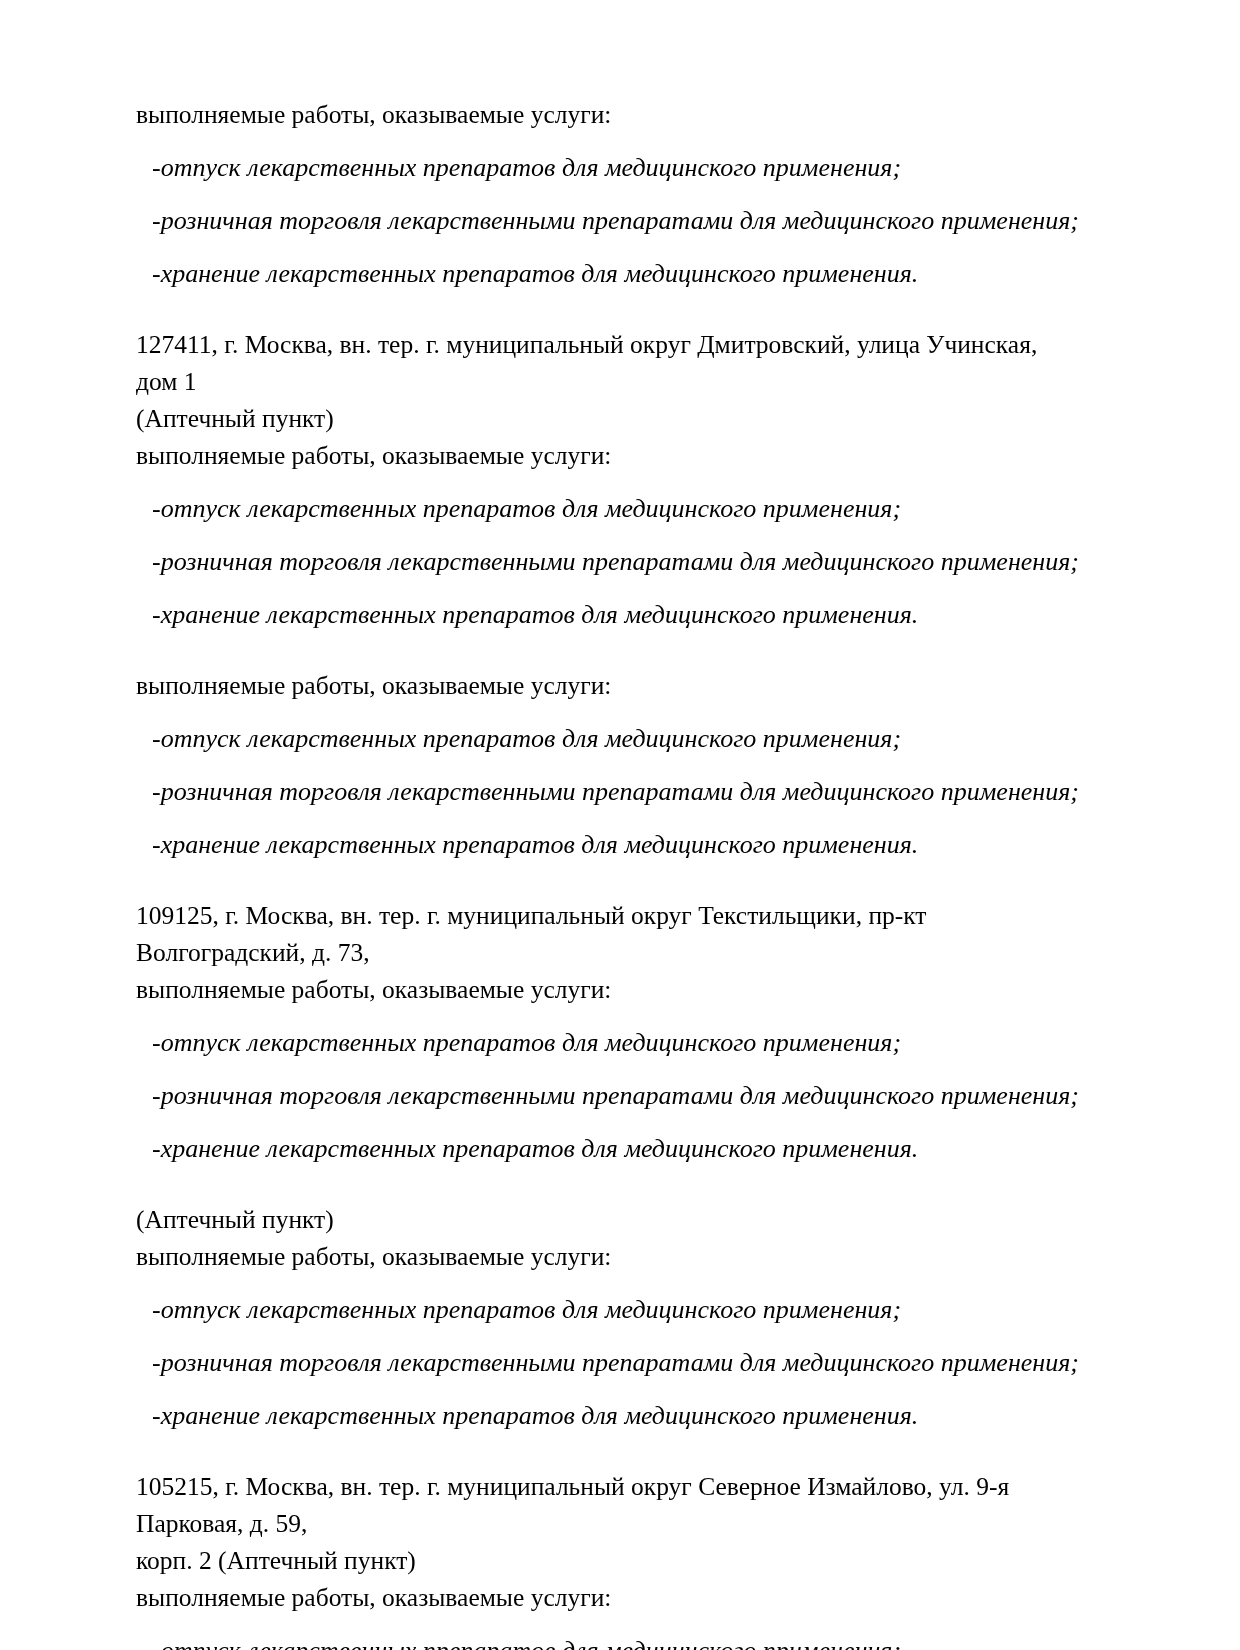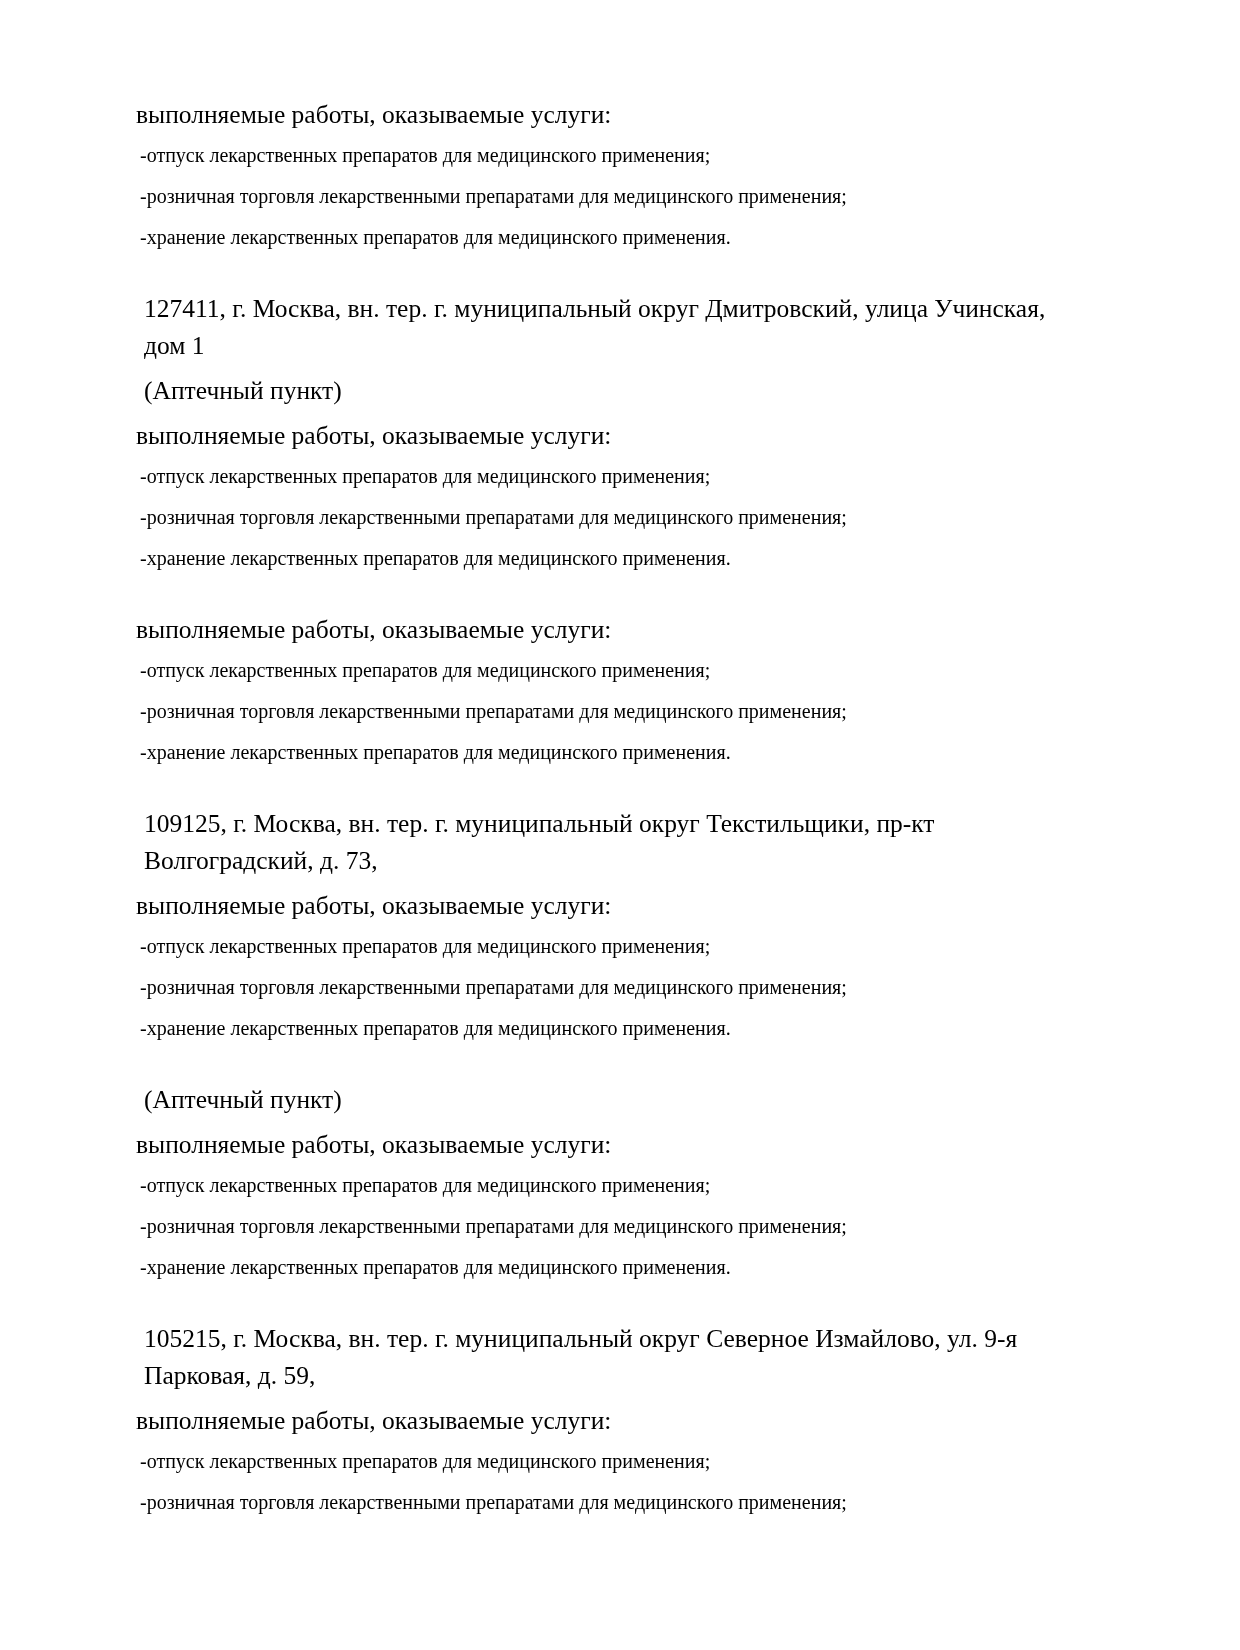--- a/index.html
+++ b/index.html
@@ -31,32 +31,33 @@
     margin: 0;
     padding: 0;
   }
   
   .block + .block {
     margin-top: 34px;
   }
   .addr {
     font-size: 25.5px;
     line-height: 37px;
-    margin: 8px;
+    margin: 0;
   }
   .svc-head {
     font-size: 25.5px;
     line-height: 37px;
     margin: 0;
   }
   .svc-item {
-    font-size: 20px;
+    font-size: 26px;
     line-height: 37px;
-    margin: 4px;
+    margin: 16px;
     white-space: nowrap;
+    font-style: italic;
   }
   .first-block .svc-item,
   .first-block .svc-head {
     white-space: nowrap;
   }
 </style>
 </head>
 <body>
 
 <div class="page">
@@ -96,20 +97,21 @@
     <div class="block">
       <p class="addr">(Аптечный пункт)</p>
       <p class="svc-head">выполняемые работы, оказываемые услуги:</p>
       <p class="svc-item">-отпуск лекарственных препаратов для медицинского применения;</p>
       <p class="svc-item">-розничная торговля лекарственными препаратами для медицинского применения;</p>
       <p class="svc-item">-хранение лекарственных препаратов для медицинского применения.</p>
     </div>
 
     <div class="block">
       <p class="addr">105215, г. Москва, вн. тер. г. муниципальный округ Северное Измайлово, ул. 9-я Парковая, д. 59,</p>
+      <p class="addr">корп. 2 (Аптечный пункт)</p>
       <p class="svc-head">выполняемые работы, оказываемые услуги:</p>
       <p class="svc-item">-отпуск лекарственных препаратов для медицинского применения;</p>
       <p class="svc-item">-розничная торговля лекарственными препаратами для медицинского применения;</p>
 
     </div>
 
   </div>
 </div>
 
 </body></html>

